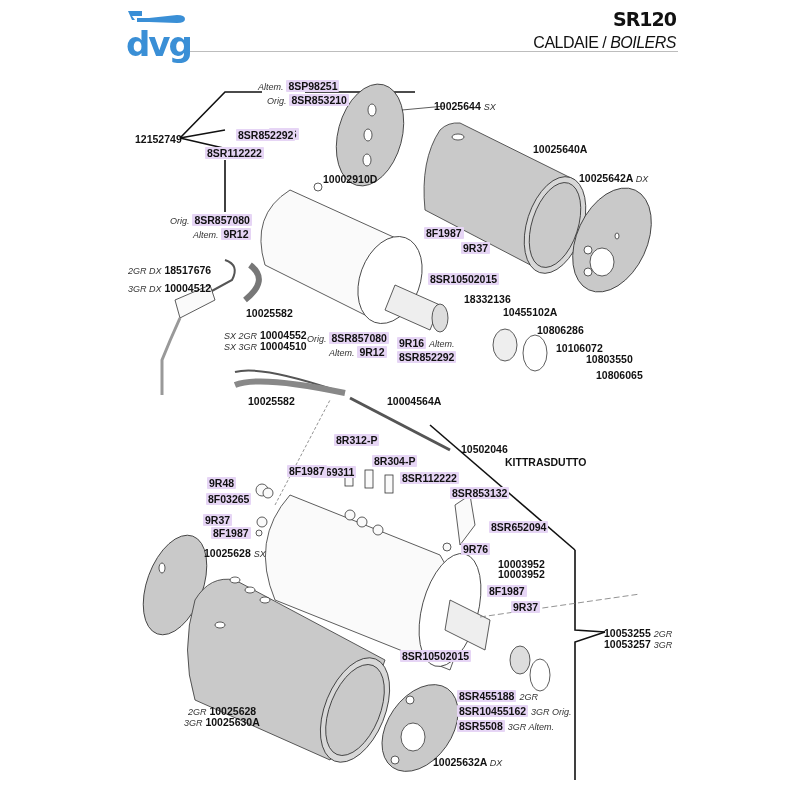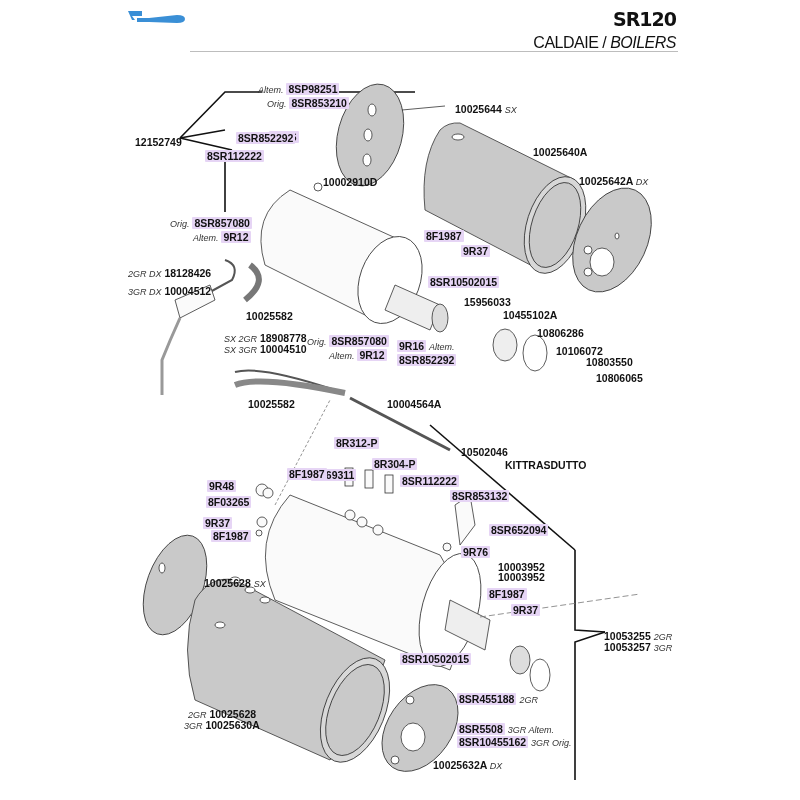--- a/index.html
+++ b/index.html
@@ -7,33 +7,34 @@
          font-family:"Liberation Sans", sans-serif; color:#111; }
   #stage { position:absolute; left:0; top:0; width:800px; height:800px; }
   .logo { position:absolute; left:125px; top:10px; width:60px; height:55px; }
   .logo-text { position:absolute; left:126px; top:24px; font-size:34px; font-weight:bold;
                color:#3a8fd6; letter-spacing:-2px; font-family:"DejaVu Sans", sans-serif; }
   .header-rule { position:absolute; left:190px; top:51px; width:488px; height:1px; background:#bdbdbd; }
   .model { position:absolute; right:124px; top:8px; font-size:19px; font-weight:bold;
            font-family:"DejaVu Sans", sans-serif; letter-spacing:-1px; }
   .subtitle { position:absolute; right:124px; top:34px; font-size:16px; letter-spacing:-0.5px; }
   .subtitle .en { font-style:italic; }
-  .lbl { position:absolute; font-size:10.5px; font-weight:bold; white-space:nowrap; line-height:18px; }
+  .lbl { position:absolute; font-size:10.5px; font-weight:bold; white-space:nowrap; line-height:12px; }
   .hl { background:#e6d5f5; padding:0 2px; border-radius:1px; }
   .note { font-style:italic; font-weight:normal; font-size:9px; color:#333; }
 </style>
 </head>
 <body>
 
 <div id="stage">
 
   <svg class="logo" viewBox="0 0 60 55">
     <path d="M3 1 h14 v5 h-10 l3 4 h-3 z" fill="#3a8fd6"></path>
     <path d="M12 8 h12 l28 -3 q8 0 8 4 q0 4 -8 4 l-28 -1 h-12 z" fill="#3a8fd6"></path>
   </svg>
+  <div class="logo-text">dvg</div>
   <div class="header-rule"></div>
   <div class="model">SR120</div>
   <div class="subtitle"><span>CALDAIE</span><span> / </span><span class="en">BOILERS</span></div>
 
   <svg width="800" height="800" style="position:absolute;left:0;top:0" stroke="#333" fill="none" stroke-width="0.8">
 
     <g stroke="#111" stroke-width="1.6">
       <polyline points="180,138 225,92 262,92"></polyline>
       <polyline points="180,138 232,150"></polyline>
       <polyline points="180,138 225,130"></polyline>
@@ -143,66 +144,66 @@
 
   <div class="lbl" style="left:135px;top:133px">12152749</div>
   <div class="lbl" style="left:258px;top:80px"><span class="note">Altem.</span> <span class="hl">8SP98251</span></div>
   <div class="lbl" style="left:267px;top:94px"><span class="note">Orig.</span> <span class="hl">8SR853210</span></div>
   <div class="lbl" style="left:241px;top:128px"><span class="note">Altem.</span> <span class="hl">9R16</span></div>
   <div class="lbl" style="left:236px;top:129px"><span class="hl">8SR852292</span></div>
   <div class="lbl" style="left:205px;top:147px"><span class="hl">8SR112222</span></div>
   <div class="lbl" style="left:323px;top:173px">10002910D</div>
   <div class="lbl" style="left:170px;top:214px"><span class="note">Orig.</span> <span class="hl">8SR857080</span></div>
   <div class="lbl" style="left:193px;top:228px"><span class="note">Altem.</span> <span class="hl">9R12</span></div>
-  <div class="lbl" style="left:455px;top:100px"><span>10025644</span> <span class="note">SX</span></div>
+  <div class="lbl" style="left:434px;top:100px"><span>10025644</span> <span class="note">SX</span></div>
   <div class="lbl" style="left:533px;top:143px">10025640A</div>
   <div class="lbl" style="left:579px;top:172px"><span>10025642A</span> <span class="note">DX</span></div>
   <div class="lbl" style="left:424px;top:227px"><span class="hl">8F1987</span></div>
   <div class="lbl" style="left:461px;top:242px"><span class="hl">9R37</span></div>
   <div class="lbl" style="left:428px;top:273px"><span class="hl">8SR10502015</span></div>
-  <div class="lbl" style="left:464px;top:293px">15956033</div>
+  <div class="lbl" style="left:464px;top:293px">18332136</div>
   <div class="lbl" style="left:503px;top:306px">10455102A</div>
   <div class="lbl" style="left:537px;top:324px">10806286</div>
   <div class="lbl" style="left:556px;top:342px">10106072</div>
   <div class="lbl" style="left:586px;top:353px">10803550</div>
   <div class="lbl" style="left:596px;top:369px">10806065</div>
   <div class="lbl" style="left:397px;top:337px"><span class="hl">9R16</span> <span class="note">Altem.</span></div>
   <div class="lbl" style="left:397px;top:351px"><span class="hl">8SR852292</span></div>
 
-  <div class="lbl" style="left:128px;top:264px"><span class="note">2GR DX</span> <span>18128426</span></div>
+  <div class="lbl" style="left:128px;top:264px"><span class="note">2GR DX</span> <span>18517676</span></div>
   <div class="lbl" style="left:128px;top:282px"><span class="note">3GR DX</span> <span>10004512</span></div>
   <div class="lbl" style="left:246px;top:307px">10025582</div>
-  <div class="lbl" style="left:224px;top:329px"><span class="note">SX 2GR</span> <span>18908778</span></div>
+  <div class="lbl" style="left:224px;top:329px"><span class="note">SX 2GR</span> <span>10004552</span></div>
   <div class="lbl" style="left:224px;top:340px"><span class="note">SX 3GR</span> <span>10004510</span></div>
   <div class="lbl" style="left:307px;top:332px"><span class="note">Orig.</span> <span class="hl">8SR857080</span></div>
   <div class="lbl" style="left:329px;top:346px"><span class="note">Altem.</span> <span class="hl">9R12</span></div>
   <div class="lbl" style="left:248px;top:395px">10025582</div>
   <div class="lbl" style="left:387px;top:395px">10004564A</div>
   <div class="lbl" style="left:461px;top:443px">10502046</div>
   <div class="lbl" style="left:505px;top:456px">KITTRASDUTTO</div>
   <div class="lbl" style="left:334px;top:434px"><span class="hl">8R312-P</span></div>
   <div class="lbl" style="left:311px;top:466px"><span class="hl">9V69311</span></div>
   <div class="lbl" style="left:372px;top:455px"><span class="hl">8R304-P</span></div>
   <div class="lbl" style="left:287px;top:465px"><span class="hl">8F1987</span></div>
   <div class="lbl" style="left:400px;top:472px"><span class="hl">8SR112222</span></div>
   <div class="lbl" style="left:450px;top:487px"><span class="hl">8SR853132</span></div>
   <div class="lbl" style="left:207px;top:477px"><span class="hl">9R48</span></div>
   <div class="lbl" style="left:206px;top:493px"><span class="hl">8F03265</span></div>
   <div class="lbl" style="left:203px;top:514px"><span class="hl">9R37</span></div>
   <div class="lbl" style="left:211px;top:527px"><span class="hl">8F1987</span></div>
   <div class="lbl" style="left:489px;top:521px"><span class="hl">8SR652094</span></div>
-  <div class="lbl" style="left:204px;top:574px"><span>10025628</span> <span class="note">SX</span></div>
+  <div class="lbl" style="left:204px;top:547px"><span>10025628</span> <span class="note">SX</span></div>
   <div class="lbl" style="left:461px;top:543px"><span class="hl">9R76</span></div>
   <div class="lbl" style="left:498px;top:558px">10003952</div>
   <div class="lbl" style="left:498px;top:568px">10003952</div>
   <div class="lbl" style="left:487px;top:585px"><span class="hl">8F1987</span></div>
   <div class="lbl" style="left:511px;top:601px"><span class="hl">9R37</span></div>
 
   <div class="lbl" style="left:604px;top:627px"><span>10053255</span> <span class="note">2GR</span></div>
   <div class="lbl" style="left:604px;top:638px"><span>10053257</span> <span class="note">3GR</span></div>
   <div class="lbl" style="left:400px;top:650px"><span class="hl">8SR10502015</span></div>
   <div class="lbl" style="left:457px;top:690px"><span class="hl">8SR455188</span> <span class="note">2GR</span></div>
-  <div class="lbl" style="left:457px;top:733px"><span class="hl">8SR10455162</span> <span class="note">3GR Orig.</span></div>
+  <div class="lbl" style="left:457px;top:705px"><span class="hl">8SR10455162</span> <span class="note">3GR Orig.</span></div>
   <div class="lbl" style="left:457px;top:720px"><span class="hl">8SR5508</span> <span class="note">3GR Altem.</span></div>
   <div class="lbl" style="left:188px;top:705px"><span class="note">2GR</span> <span>10025628</span></div>
   <div class="lbl" style="left:184px;top:716px"><span class="note">3GR</span> <span>10025630A</span></div>
   <div class="lbl" style="left:433px;top:756px"><span>10025632A</span> <span class="note">DX</span></div>
 </div>
 
 </body></html>

